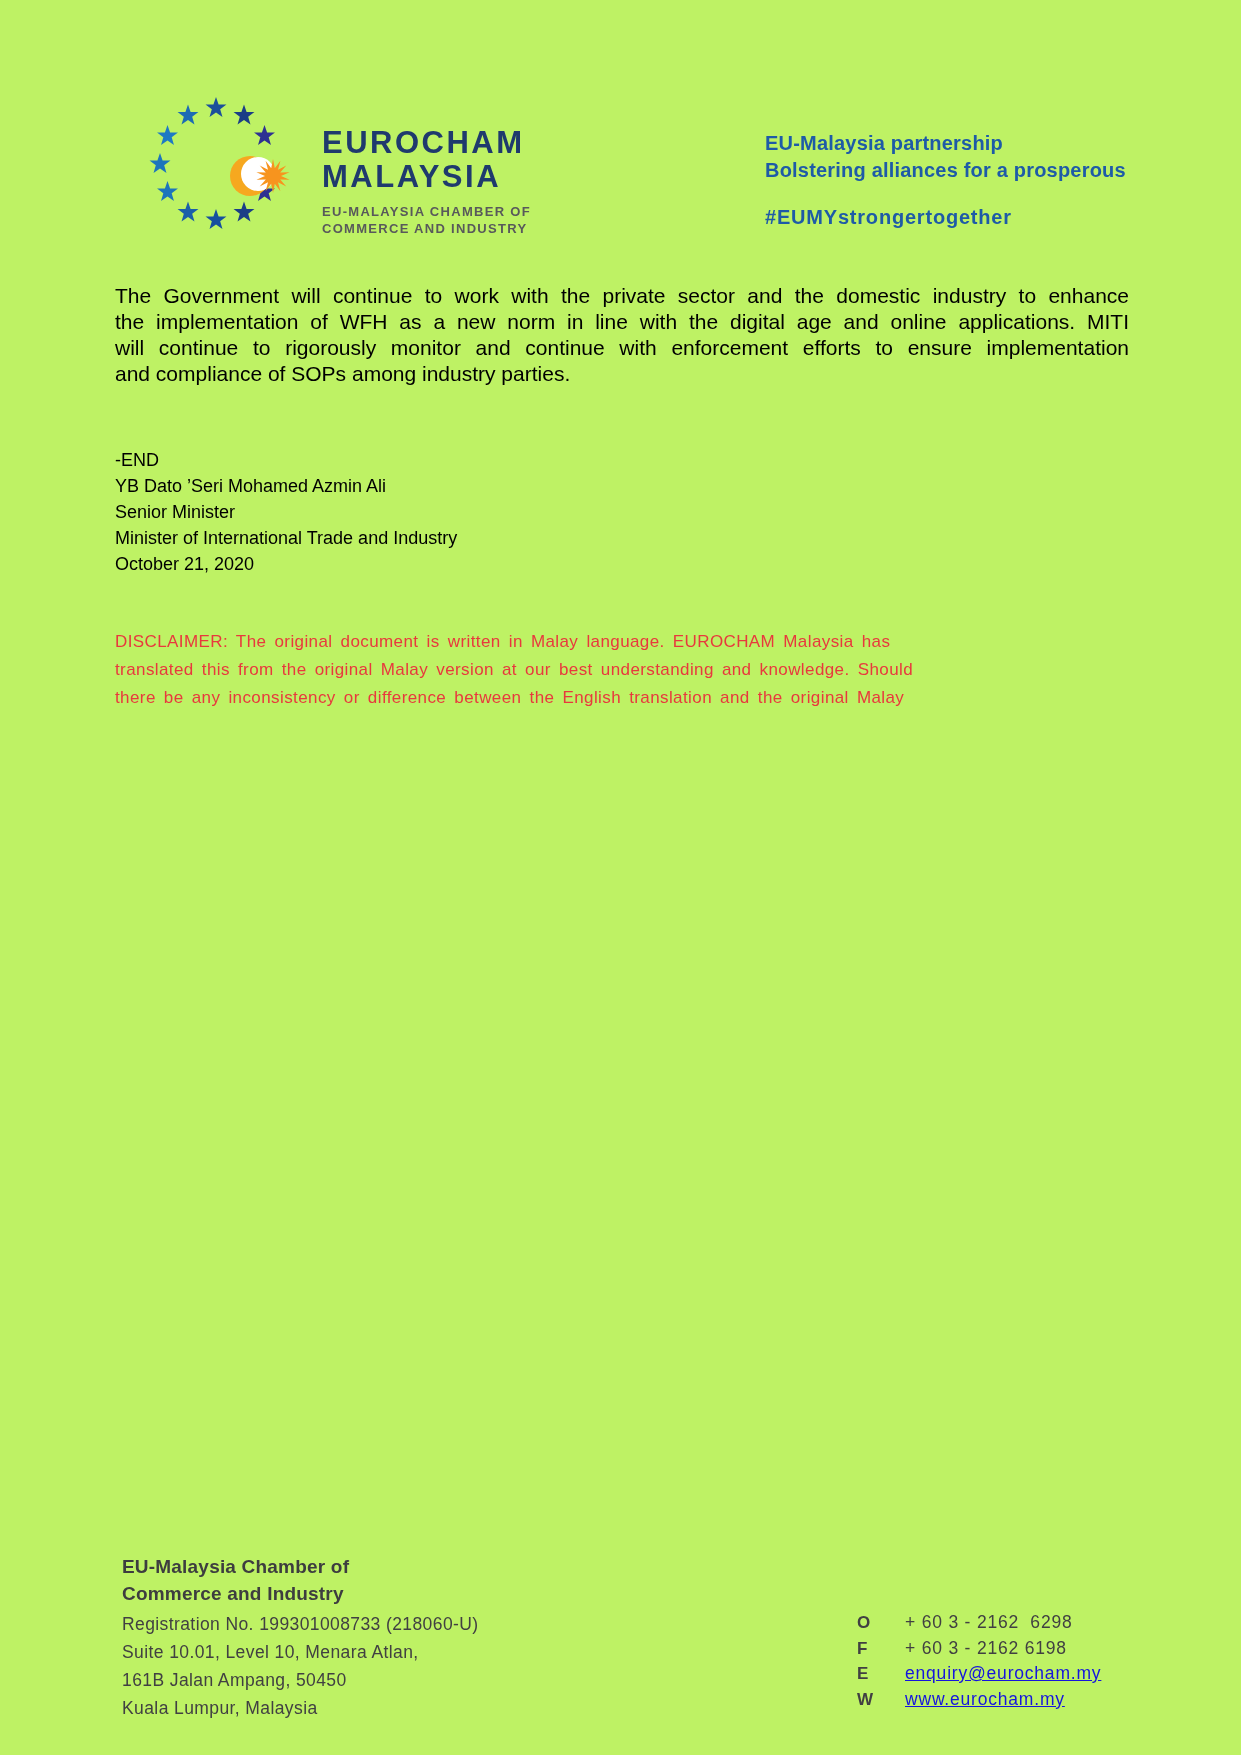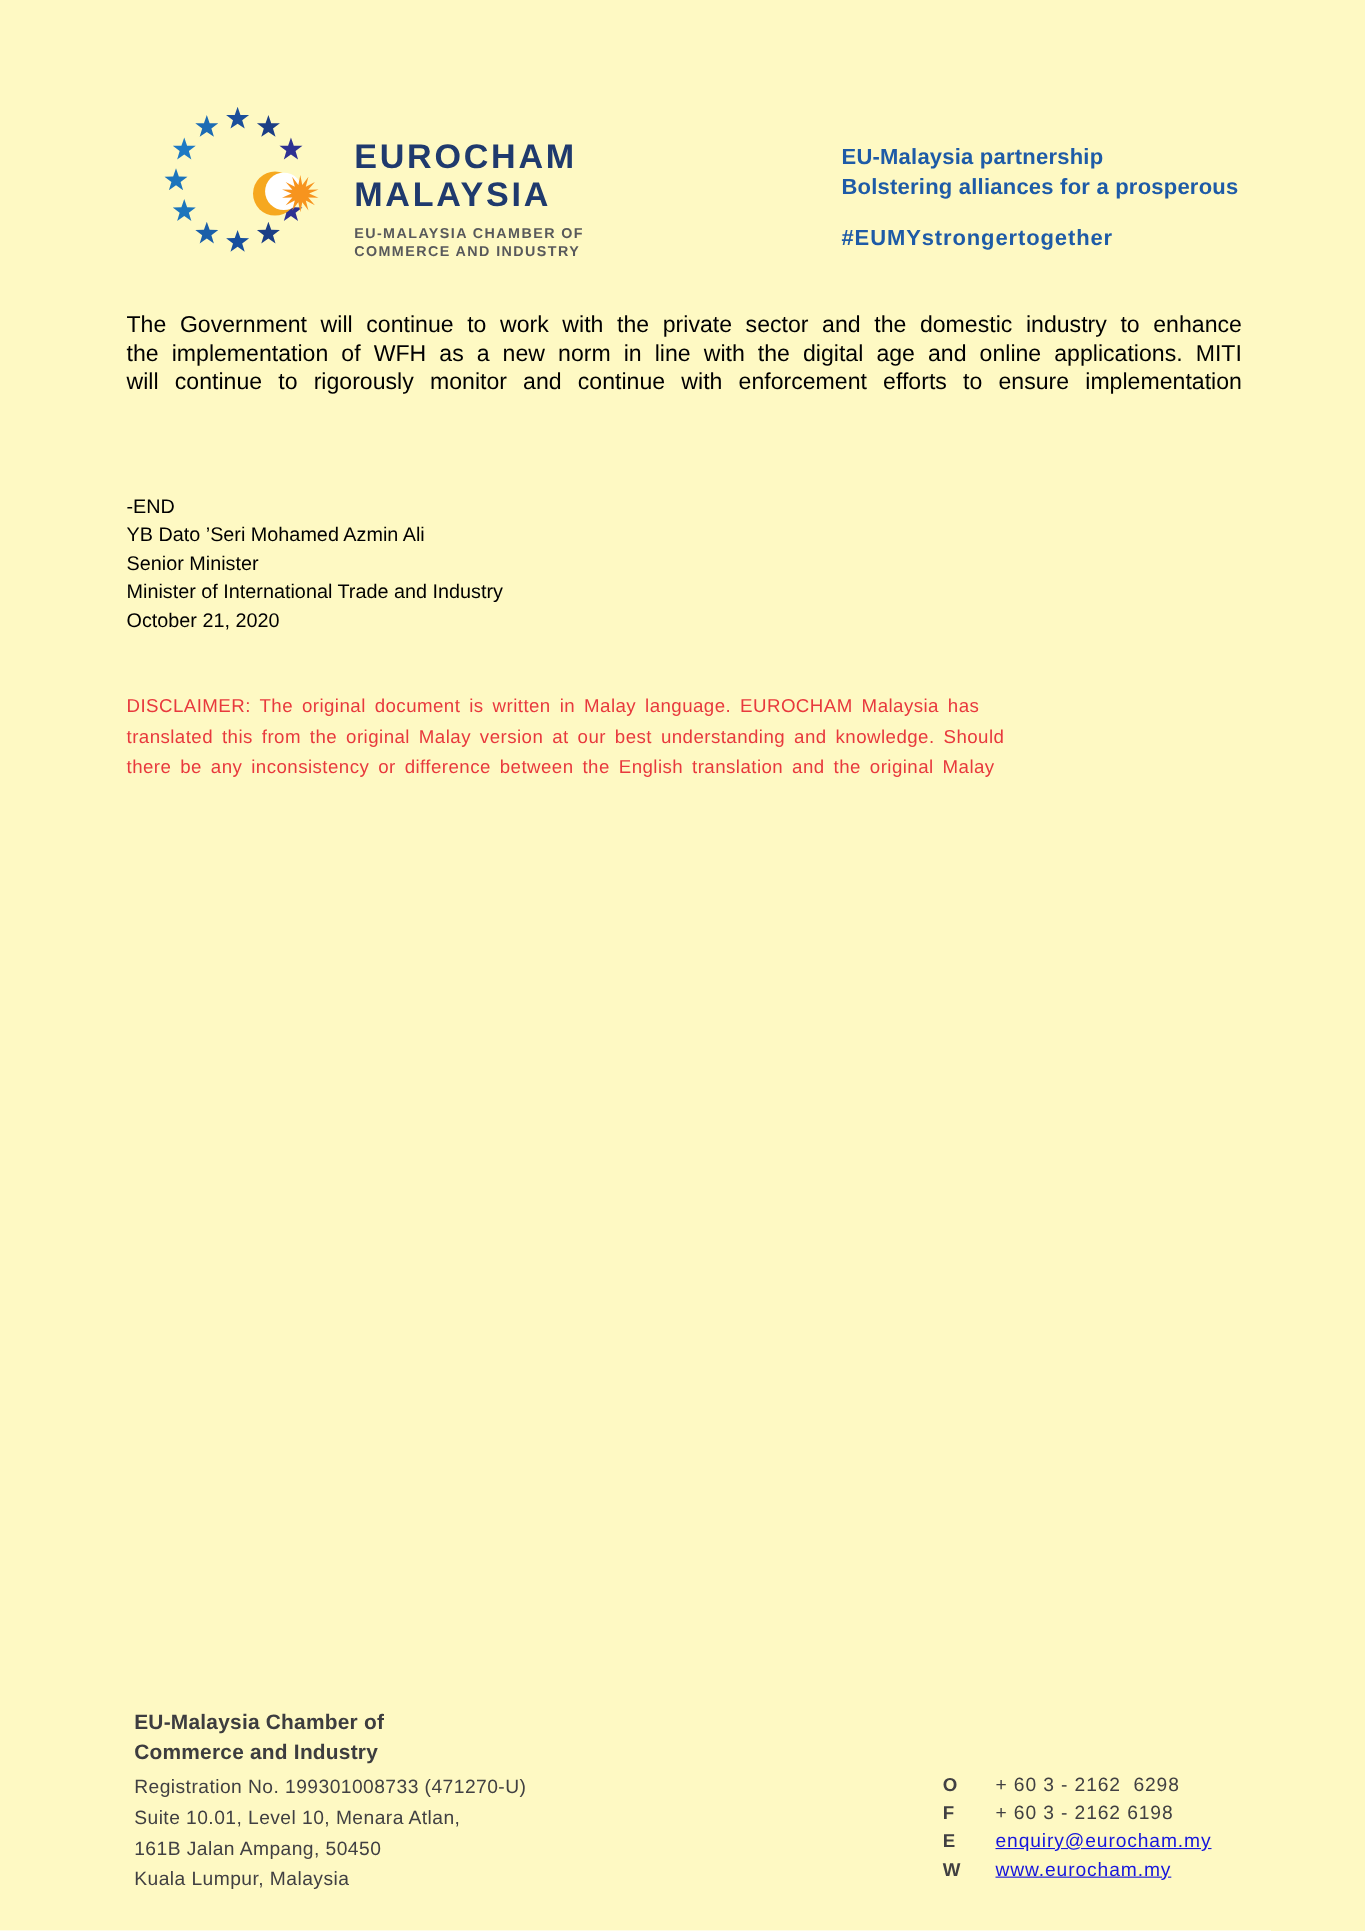--- a/index.html
+++ b/index.html
@@ -1,17 +1,17 @@
 <!DOCTYPE html>
 <html><head>
 <meta charset="utf-8">
 <style>
   html,body { margin:0; padding:0; background:#ffffff; }
   .page {
-    position:relative; width:1241px; height:1755px; background:#fef9c3;
+    position:relative; width:1241px; height:1755px; background:#bef264;
     font-family:"Liberation Sans", sans-serif; overflow:hidden;
   }
 
   
   .logo-emblem { position:absolute; left:140px; top:90px; width:160px; height:148px; }
   .logo-text { position:absolute; left:322px; top:126px; }
   .logo-title {
     font-size:31px; font-weight:bold; color:#1f3a6d;
     letter-spacing:2.5px; line-height:34px;
   }
@@ -113,41 +113,42 @@
   <div class="tagline">
     <div class="tagline-line">EU-Malaysia partnership</div>
     <div class="tagline-line">Bolstering alliances for a prosperous</div>
     <div class="tagline-hashtag">#EUMYstrongertogether</div>
   </div>
 
   <div class="paragraph">
     <div class="para-line">The Government will continue to work with the private sector and the domestic industry to enhance</div>
     <div class="para-line">the implementation of WFH as a new norm in line with the digital age and online applications. MITI</div>
     <div class="para-line">will continue to rigorously monitor and continue with enforcement efforts to ensure implementation</div>
+    <div class="para-line last">and compliance of SOPs among industry parties.</div>
   </div>
 
   <div class="signature">
     <div class="sig-line">-END</div>
     <div class="sig-line">YB Dato ’Seri Mohamed Azmin Ali</div>
     <div class="sig-line">Senior Minister</div>
     <div class="sig-line">Minister of International Trade and Industry</div>
     <div class="sig-line">October 21, 2020</div>
   </div>
 
   <div class="disclaimer">
     <div class="disc-line">DISCLAIMER: The original document is written in Malay language. EUROCHAM Malaysia has</div>
     <div class="disc-line">translated this from the original Malay version at our best understanding and knowledge. Should</div>
     <div class="disc-line">there be any inconsistency or difference between the English translation and the original Malay</div>
   </div>
 
   <div class="footer-left">
     <div class="footer-org">EU-Malaysia Chamber of</div>
     <div class="footer-org">Commerce and Industry</div>
     <div class="footer-detail">
-      <div>Registration No. 199301008733 (471270-U)</div>
+      <div>Registration No. 199301008733 (218060-U)</div>
       <div>Suite 10.01, Level 10, Menara Atlan,</div>
       <div>161B Jalan Ampang, 50450</div>
       <div>Kuala Lumpur, Malaysia</div>
     </div>
   </div>
 
   <div class="footer-right">
     <div class="contact-row">
       <span class="contact-label">O</span>
       <span class="contact-value">+ 60 3 - 2162  6298</span>

